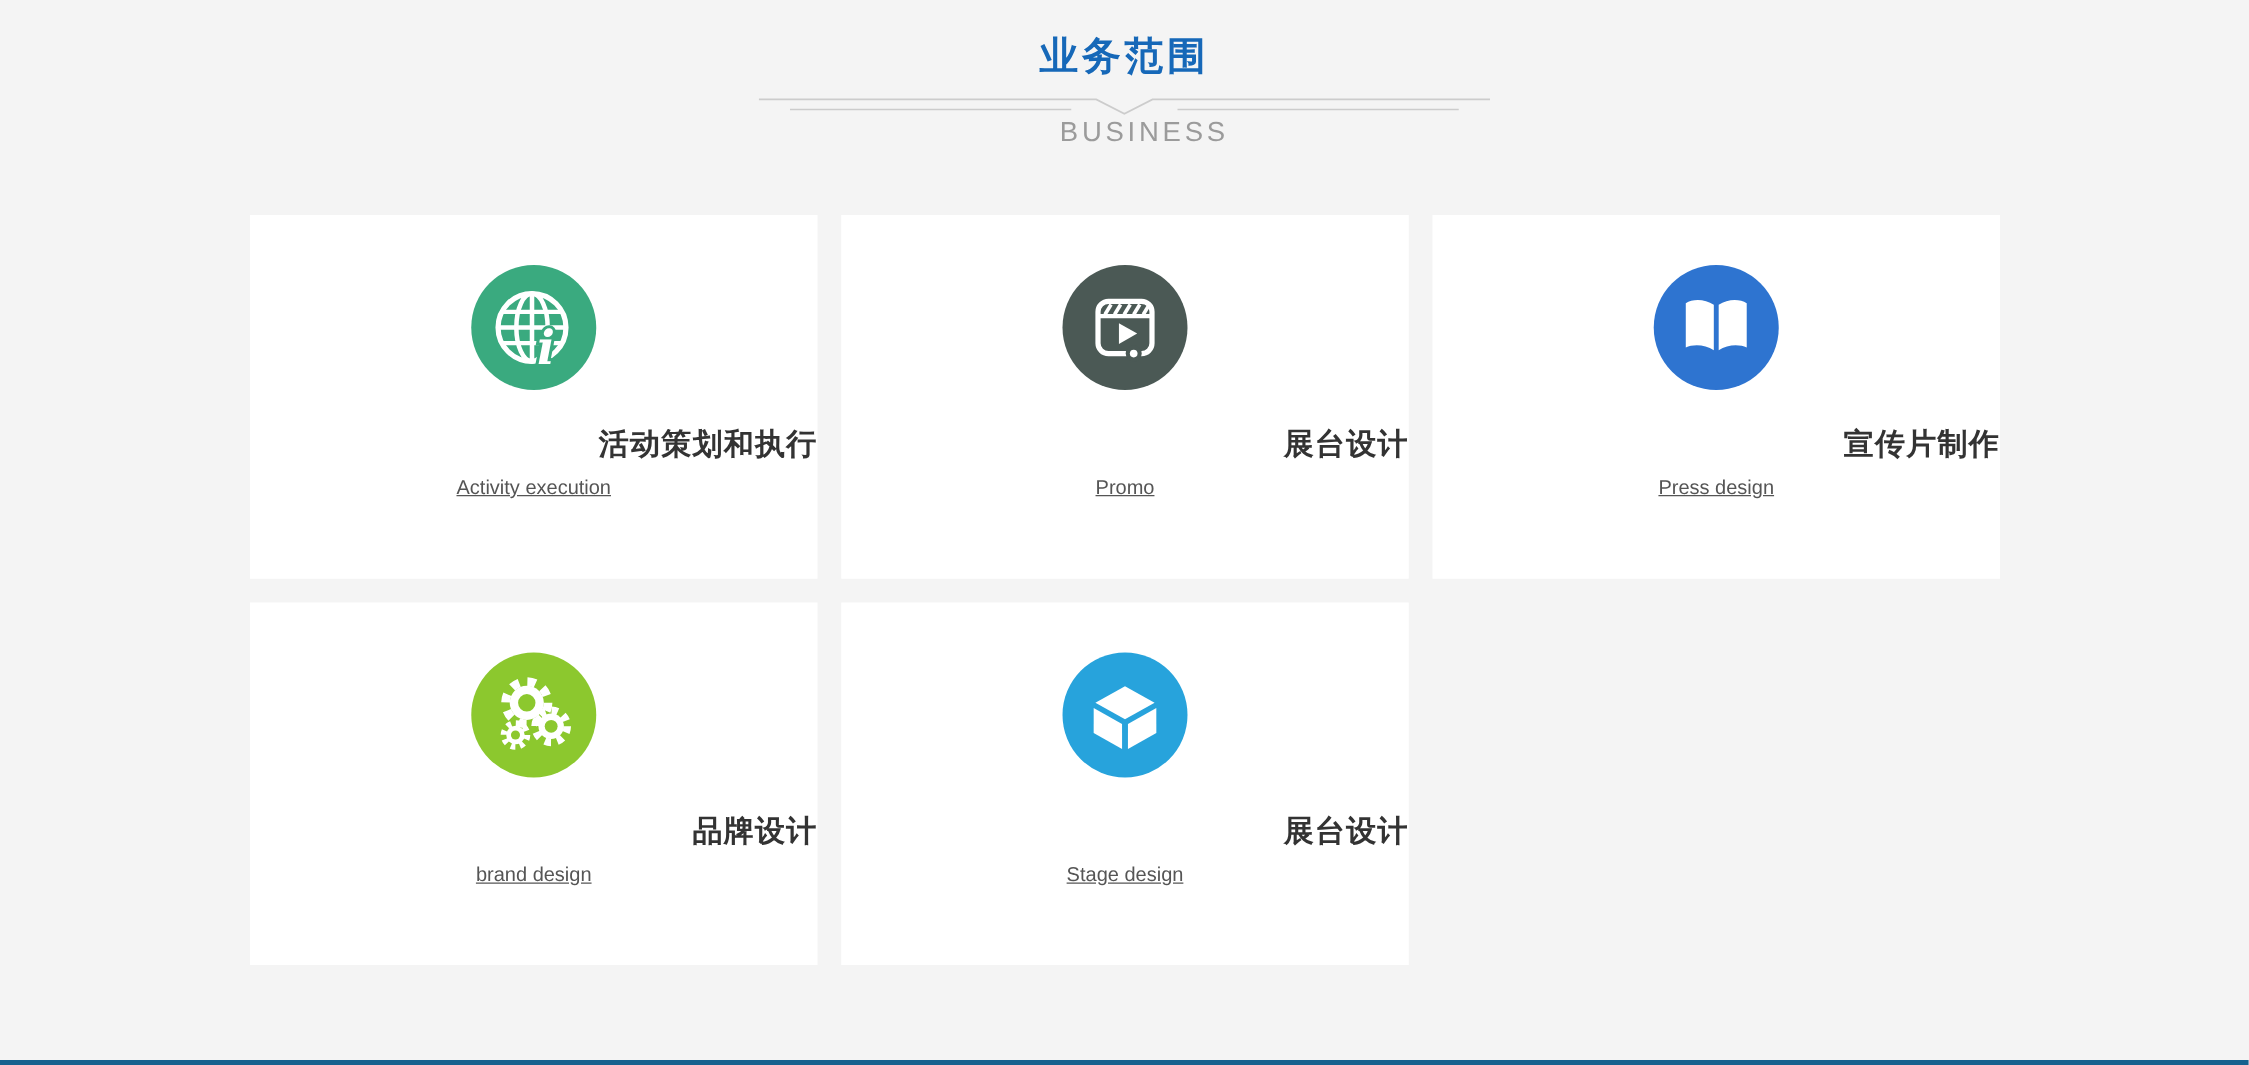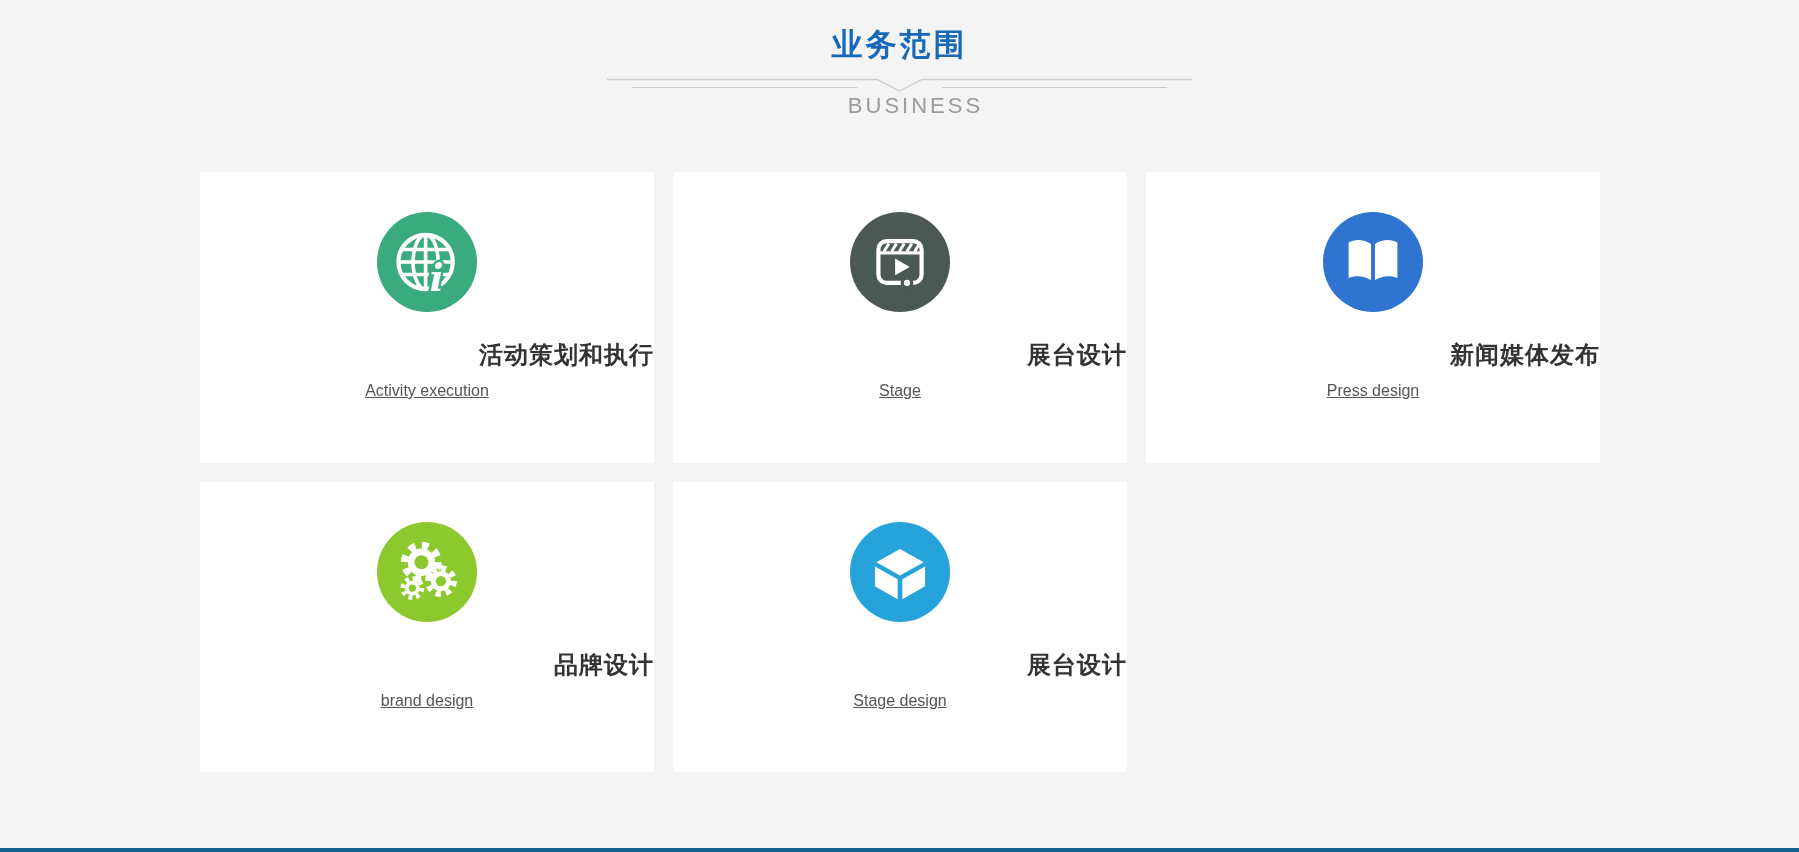--- a/index.html
+++ b/index.html
@@ -84,32 +84,32 @@
           <line x1="27.5" y1="20.5" x2="31" y2="14.8"></line>
           <line x1="33" y1="20.5" x2="36.5" y2="14.8"></line>
           <line x1="38.5" y1="20.5" x2="42" y2="14.8"></line>
         </g>
         <path d="M24.5 25.5 L35 31.5 L24.5 37.5 Z" fill="#fff"></path>
         <circle cx="33" cy="43" r="4.6" fill="currentColor"></circle>
         <circle cx="33" cy="43" r="2.2" fill="#fff"></circle>
       </svg>
     </div>
     <div class="card-title">展台设计</div>
-    <div class="card-subtitle">Stage</div>
+    <div class="card-subtitle">Promo</div>
   </div>
 
 
   <div class="card">
     <div class="icon-circle" style="background-color: rgb(46, 116, 208); color: rgb(46, 116, 208);">
       <svg viewBox="0 0 56 56">
         <path d="M26.6 15 C21.5 11.5 14.5 11.5 10.5 14 L10.5 39.5 C14.5 37.5 21.5 37.6 26.6 41 Z" fill="#fff"></path>
         <path d="M29.4 15 C34.5 11.5 41.5 11.5 45.5 14 L45.5 39.5 C41.5 37.5 34.5 37.6 29.4 41 Z" fill="#fff"></path>
       </svg>
     </div>
-    <div class="card-title">新闻媒体发布</div>
+    <div class="card-title">宣传片制作</div>
     <div class="card-subtitle">Press design</div>
   </div>
 
   <div class="card">
     <div class="icon-circle" style="background-color: rgb(140, 200, 46); color: rgb(140, 200, 46);">
       <svg viewBox="0 0 56 56">
         <g>
           <circle cx="24" cy="21" r="12.2" fill="none" stroke="#fff" stroke-width="5" stroke-dasharray="4.8 4.78"></circle>
           <circle cx="24" cy="21" r="9.8" fill="#fff"></circle>
           <circle cx="24" cy="21" r="5" fill="currentColor"></circle>

